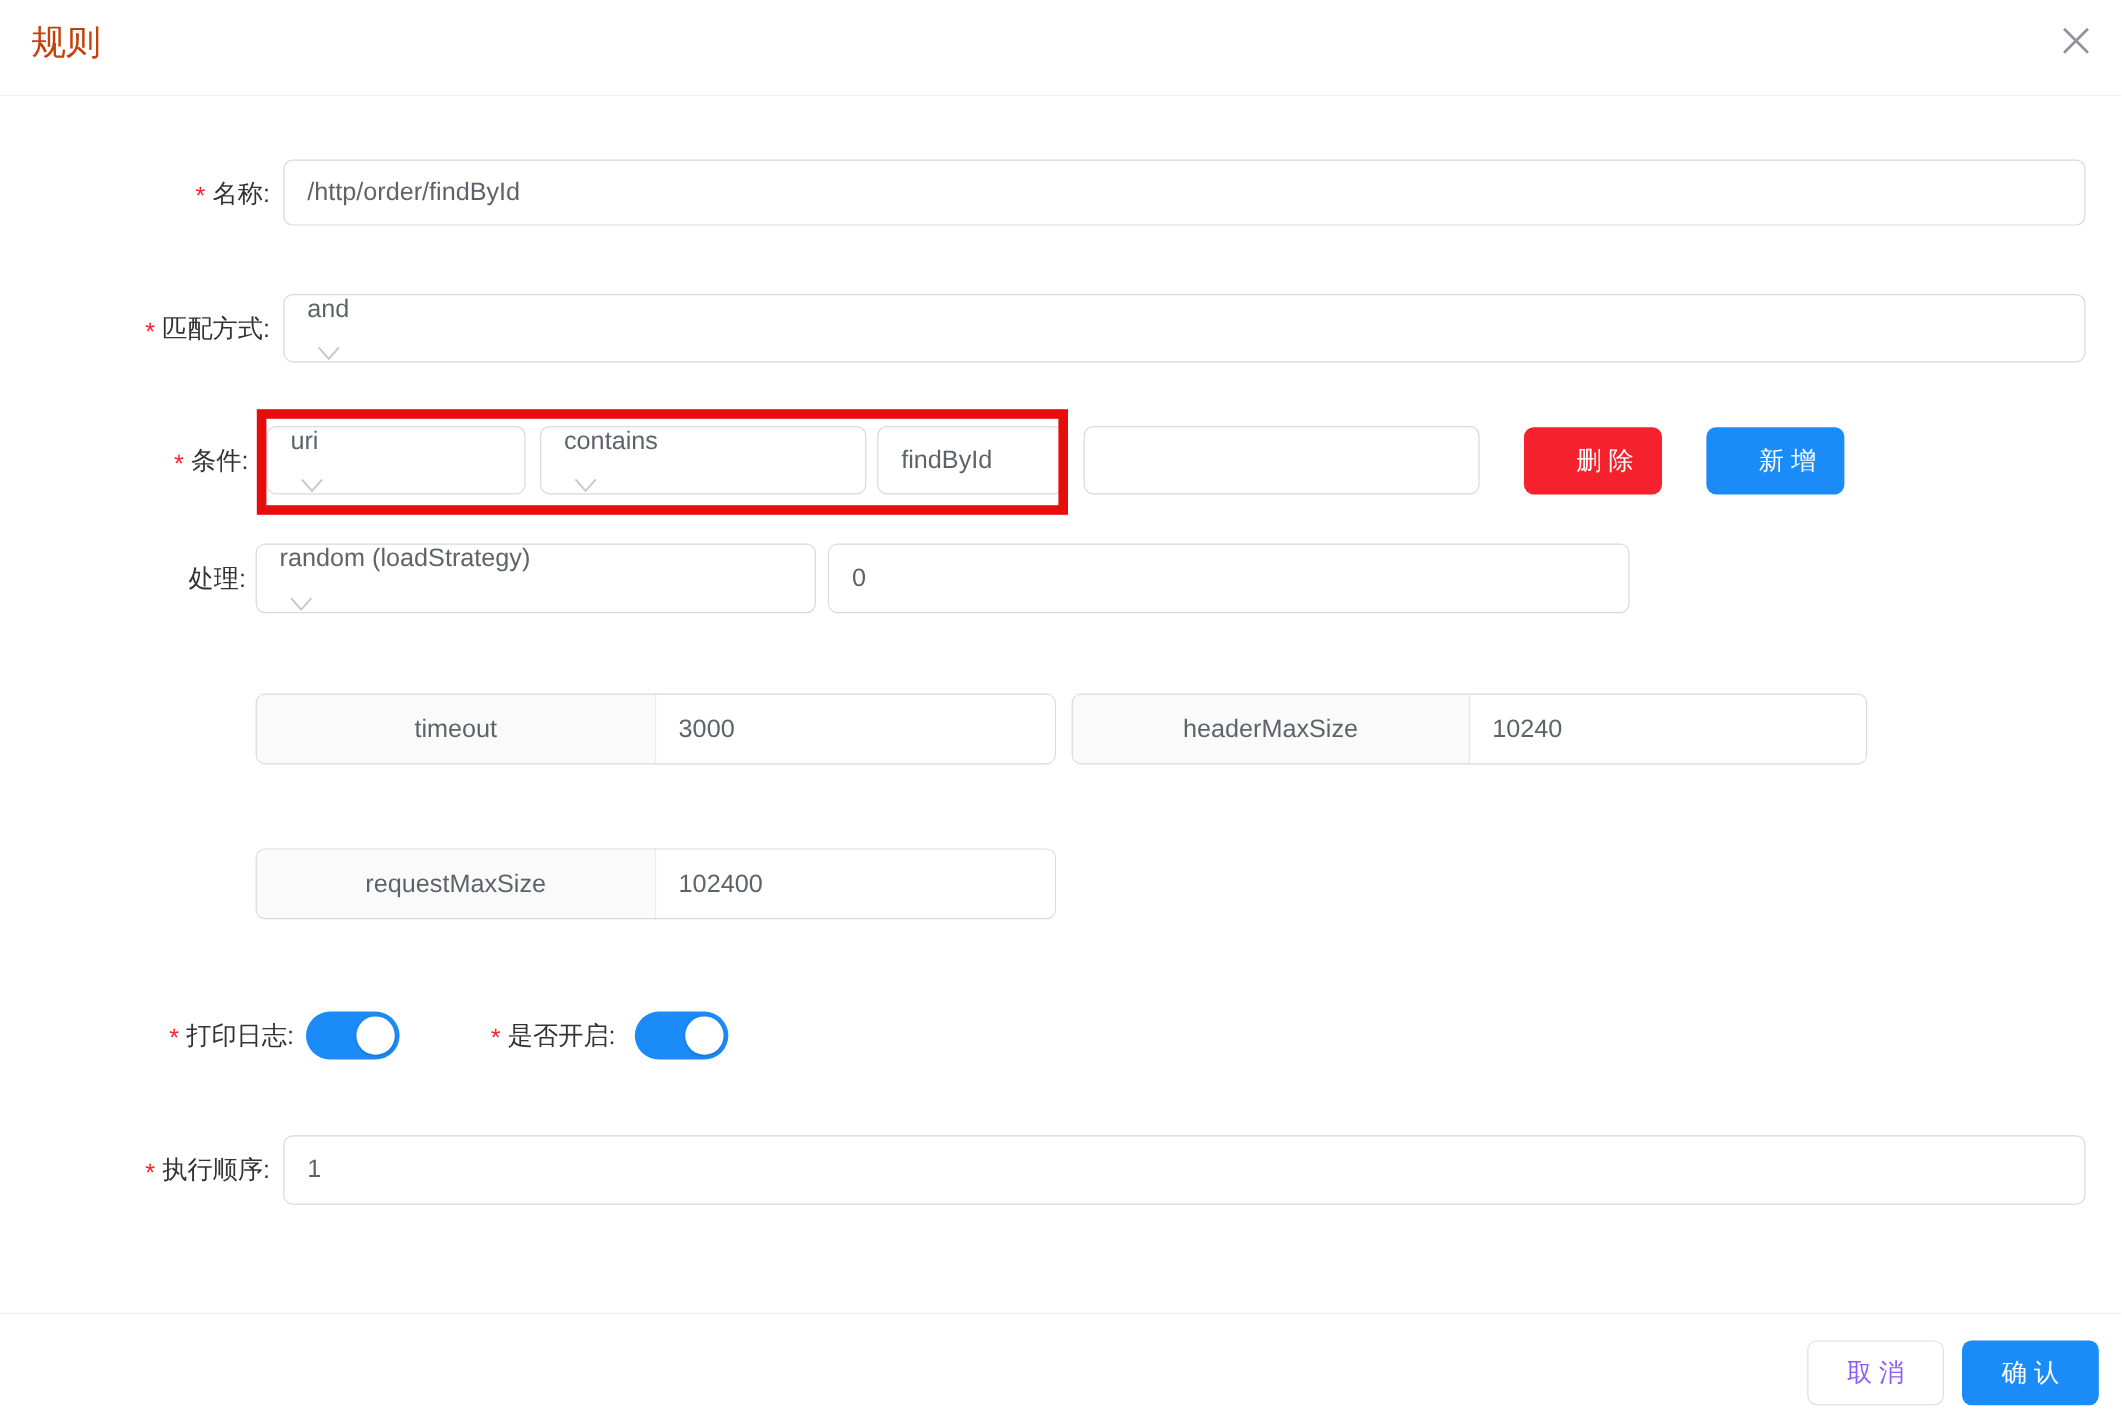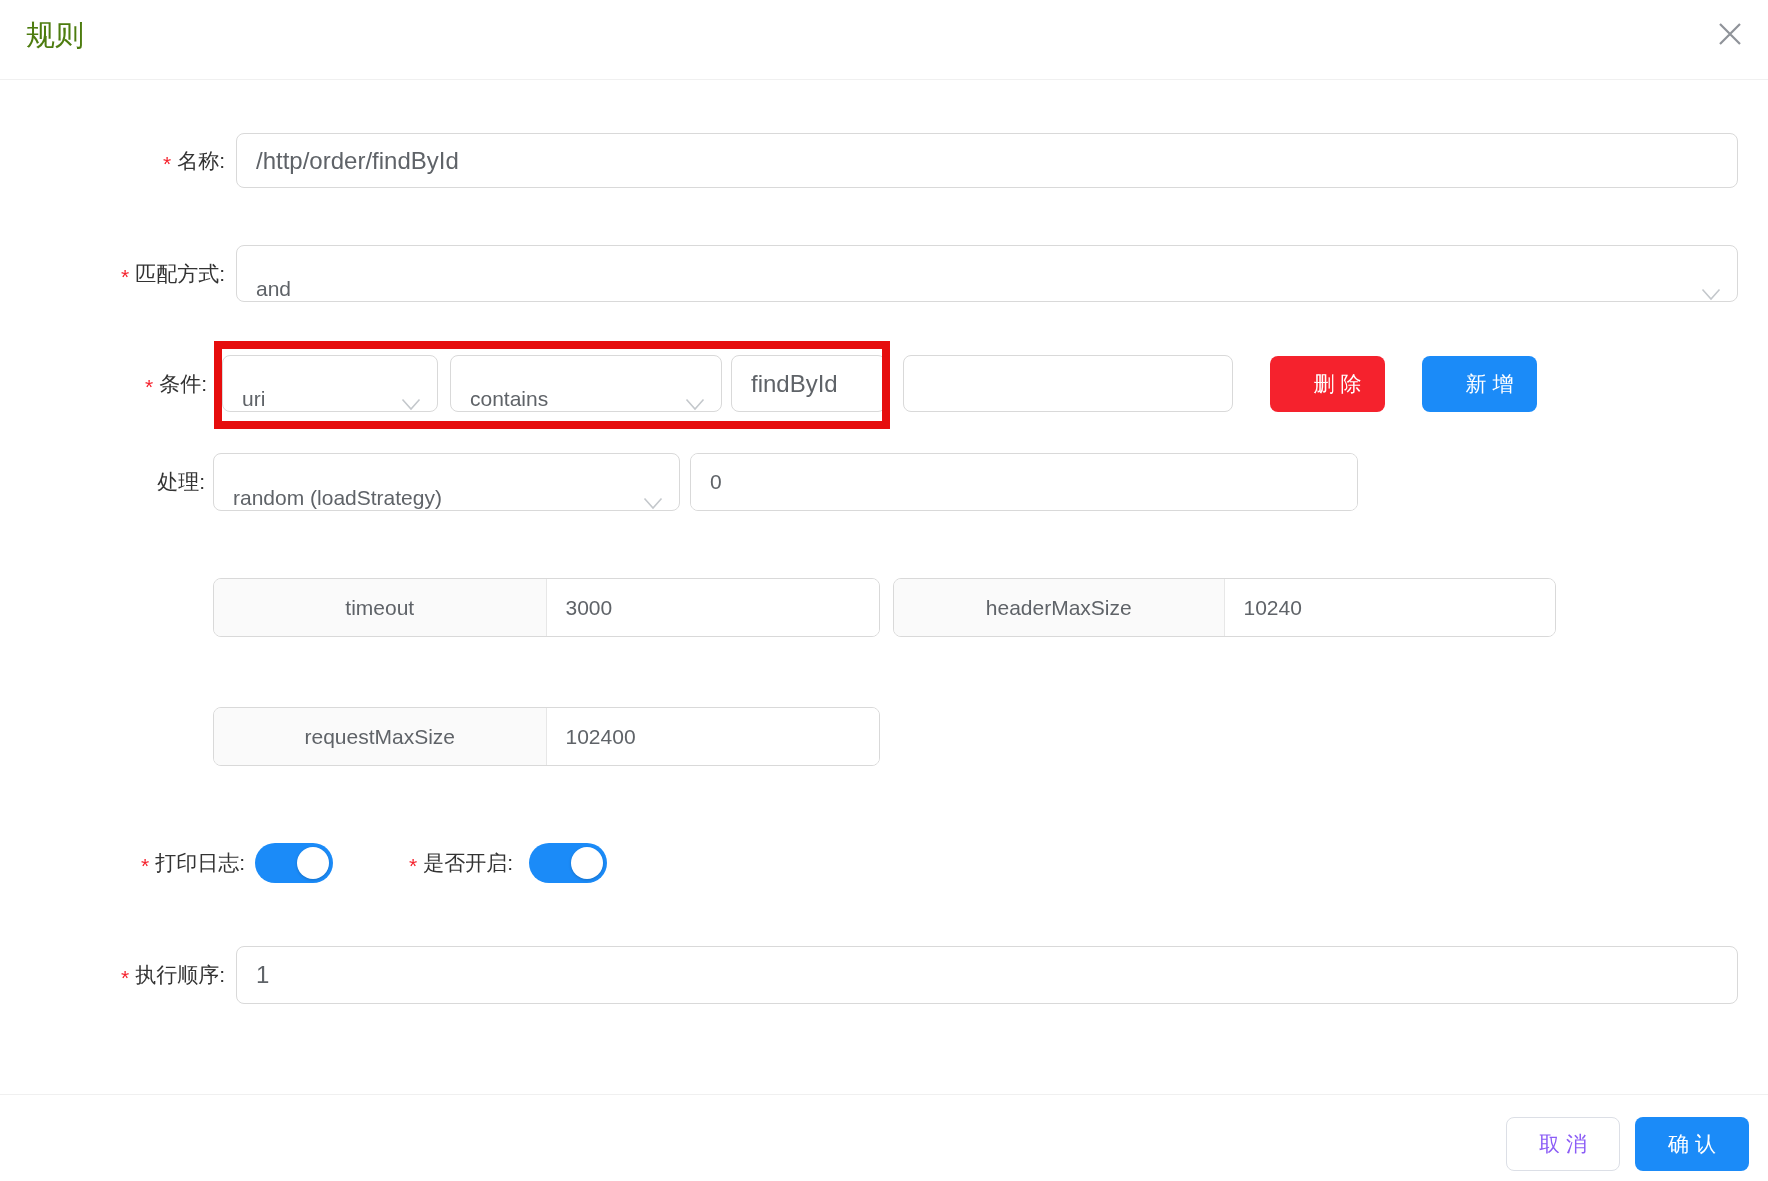--- a/index.html
+++ b/index.html
@@ -3,35 +3,35 @@
 <meta charset="utf-8">
 <style>
   * { margin:0; padding:0; box-sizing:border-box; }
   html,body { background:#fff; }
   .modal {
     position:relative; width:1768px; height:1181px; background:#fff;
     font-family:"Liberation Sans","DejaVu Sans",sans-serif; color:#303133;
     overflow:hidden;
   }
   .header { position:absolute; left:0; top:0; width:100%; height:80px; border-bottom:1px solid #f0f0f0; }
-  .title { position:absolute; left:26px; top:16px; font-size:29px; color:#4d7c0f; }
+  .title { position:absolute; left:26px; top:16px; font-size:29px; color:#c2410c; }
   .close-btn { position:absolute; right:18px; top:15px; width:40px; height:40px; display:flex; align-items:center; justify-content:center; cursor:pointer; background:none; border:none; }
 
   .lbl { position:absolute; display:flex; align-items:center; justify-content:flex-end; font-size:21px; color:#333; white-space:nowrap; }
   .req { color:#f5222d; margin-right:6px; font-size:21px; position:relative; top:3px; }
 
   .txt {
     position:absolute; border:1px solid #d9d9d9; border-radius:8px; background:#fff;
-    font-size:24px; color:#5f6368; padding:0 19px; outline:none;
+    font-size:21px; color:#5f6368; padding:0 19px; outline:none;
     font-family:"Liberation Sans","DejaVu Sans",sans-serif;
   }
   .sel {
     position:absolute; border:1px solid #d9d9d9; border-radius:8px; background:#fff;
-    display:flex; align-items:flex-end; justify-content:space-between;
-    font-size:21px; color:#5f6368; padding:0 16px 0 19px; cursor:pointer;
+    display:flex; align-items:flex-start; justify-content:space-between;
+    font-size:21px; color:#5f6368; padding:0 16px 0 19px; cursor:pointer;flex-direction:column;
   }
   .chev { flex:0 0 auto; margin-left:8px; display:flex; align-items:center; }
 
   .grp { position:absolute; border:1px solid #d9d9d9; border-radius:8px; background:#fff; display:flex; overflow:hidden; }
   .grp .addon { flex:0 0 50%; background:#fafafa; border-right:1px solid #e7e7e7; display:flex; align-items:center; justify-content:center; font-size:21px; color:#5f6368; }
   .grp input { flex:1; border:none; outline:none; font-size:21px; color:#5f6368; padding:0 19px; background:#fff; min-width:0; font-family:"Liberation Sans","DejaVu Sans",sans-serif; }
 
   .btn { position:absolute; border:none; border-radius:8px; font-size:21px; color:#fff; cursor:pointer; display:flex; align-items:center; justify-content:center; font-family:"Liberation Sans","DejaVu Sans",sans-serif;padding-left:20px; }
   .btn-danger { background:#f5222d; }
   .btn-primary { background:#1b8bf8; }

